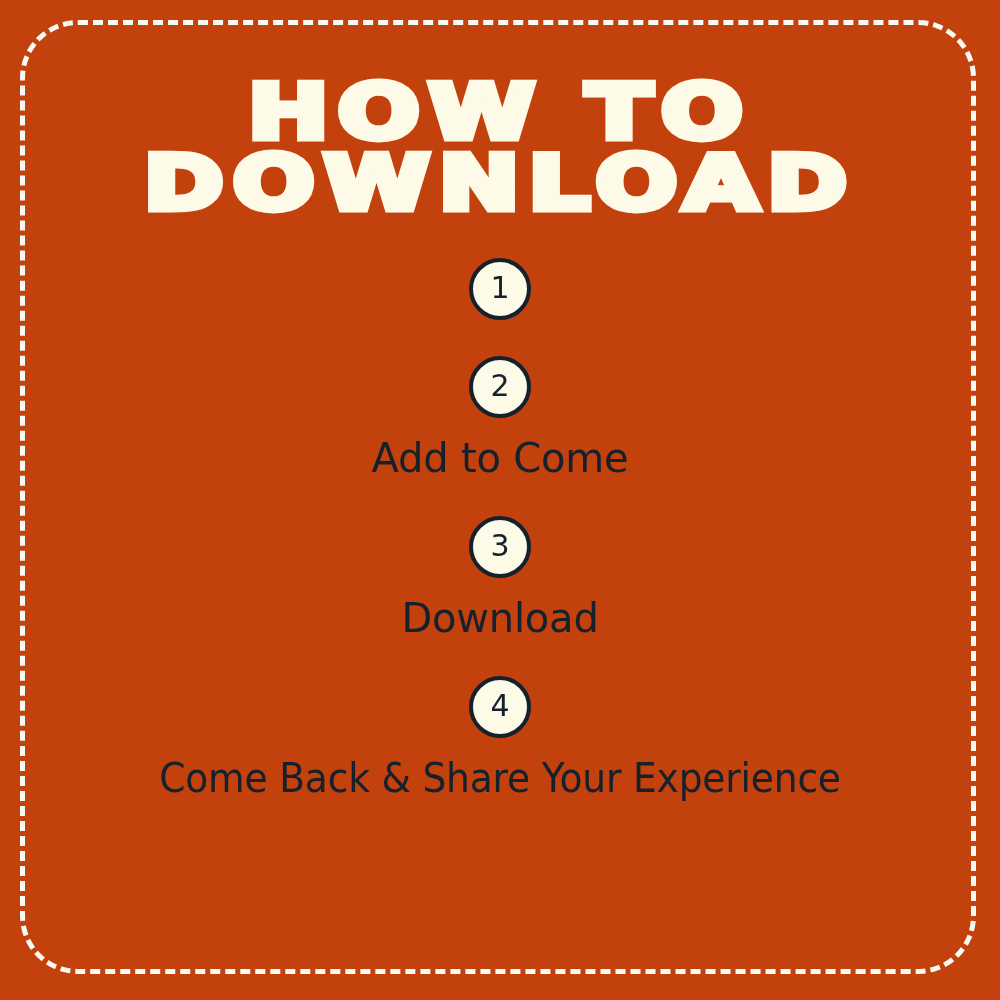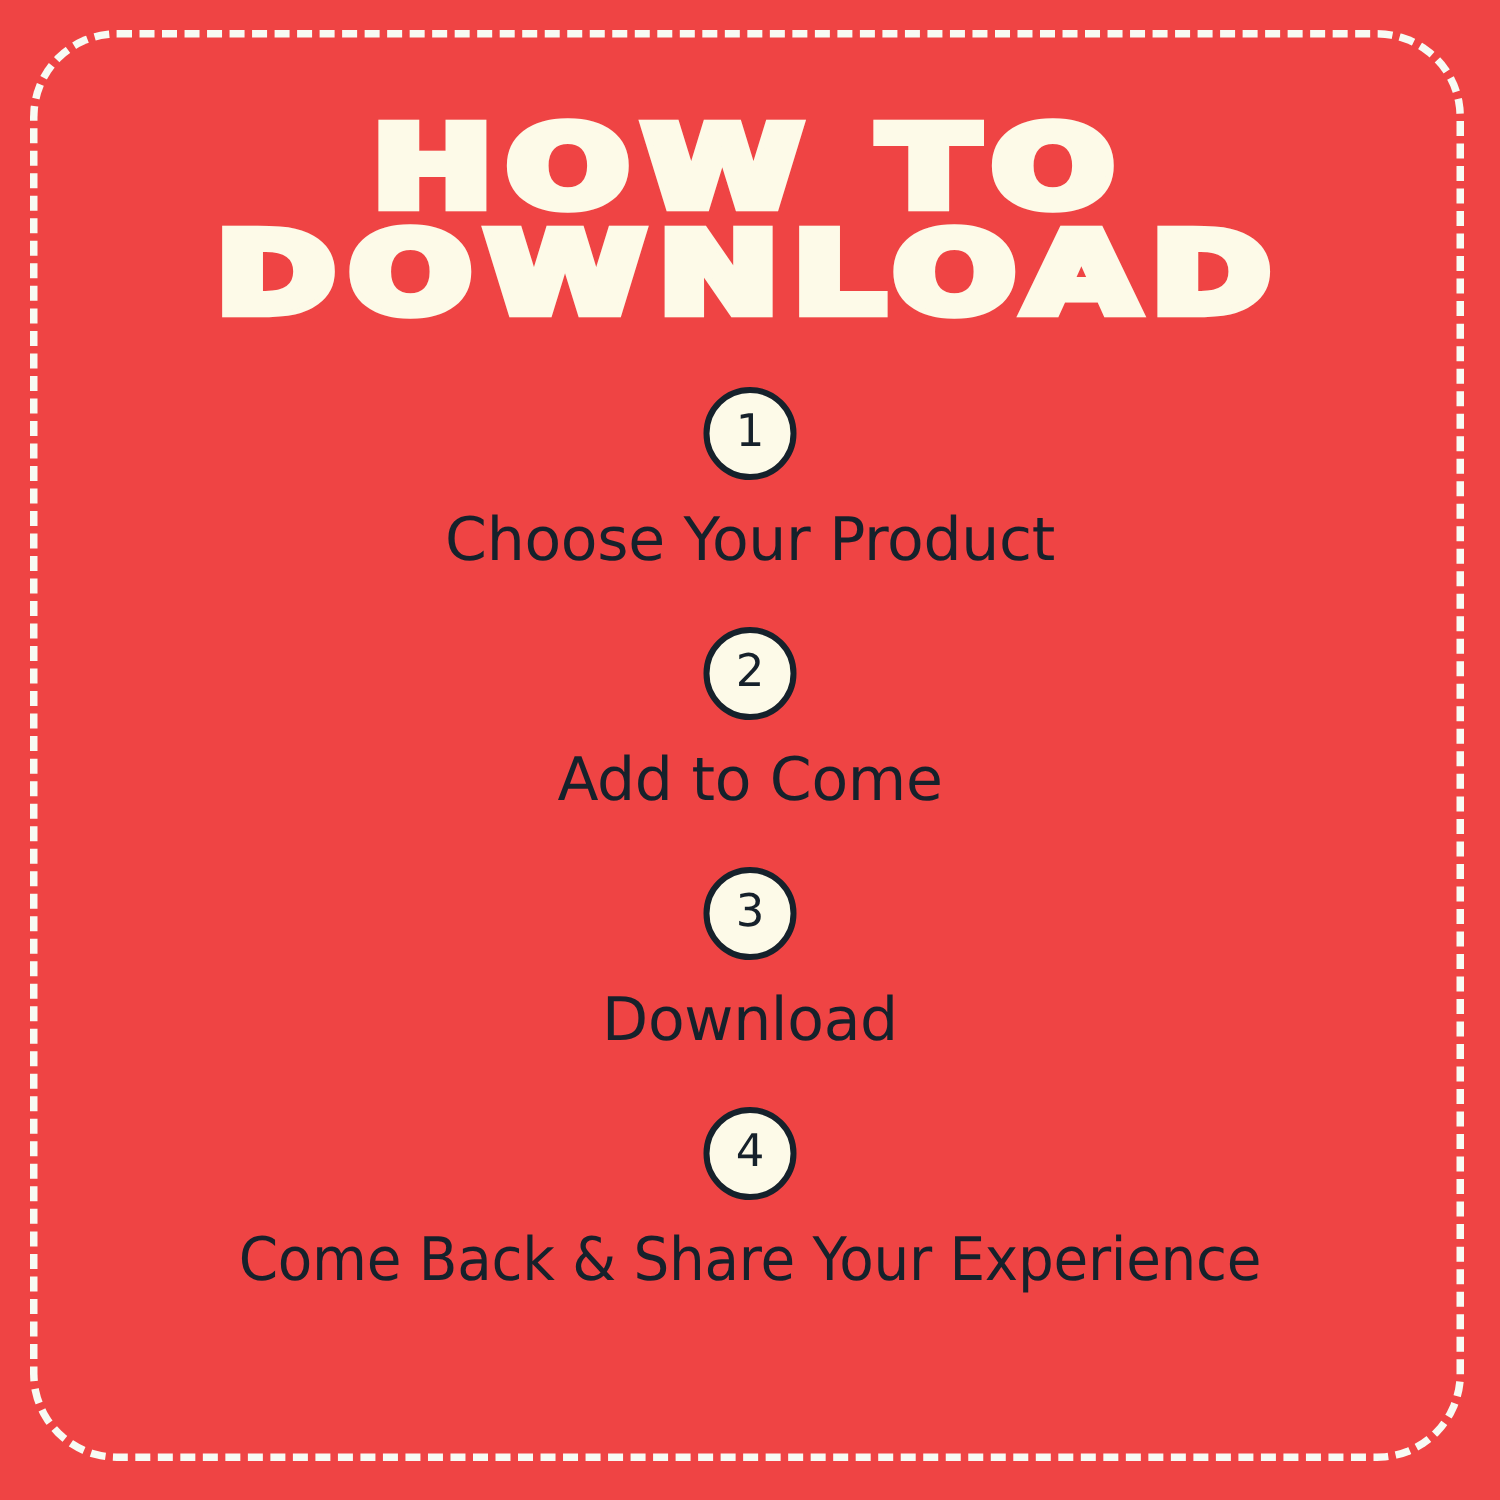--- a/index.html
+++ b/index.html
@@ -11,21 +11,21 @@
     width: 1000px;
     height: 1000px;
     overflow: hidden;
     font-family: "Liberation Sans", sans-serif;
   }
 
   #poster {
     position: relative;
     width: 1000px;
     height: 1000px;
-    background: #ef4444;
+    background: #c2410c;
     box-sizing: border-box;
     overflow: hidden;
   }
 
   
   #dashed-frame {
     position: absolute;
     left: 20px;
     top: 20px;
     width: 956px;
@@ -126,21 +126,20 @@
     <span class="title-line" id="title-line-1">HOW TO</span>
     <span class="title-line" id="title-line-2">DOWNLOAD</span>
   </div>
 
   <div id="steps">
 
     <div class="step">
       <div class="step-badge">
         <span class="step-number">1</span>
       </div>
-      <span class="step-label">Choose Your Product</span>
     </div>
 
     <div class="step">
       <div class="step-badge">
         <span class="step-number">2</span>
       </div>
       <span class="step-label">Add to Come</span>
     </div>
 
     <div class="step">

